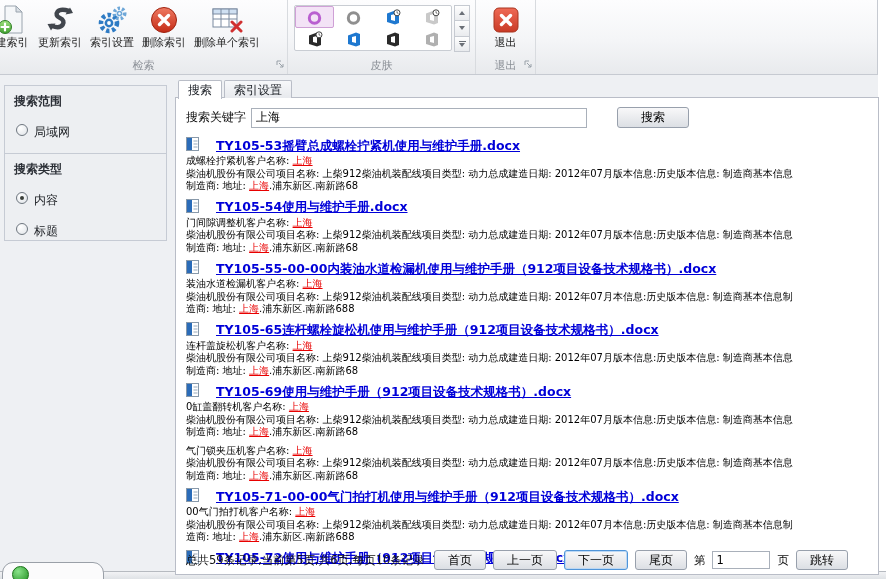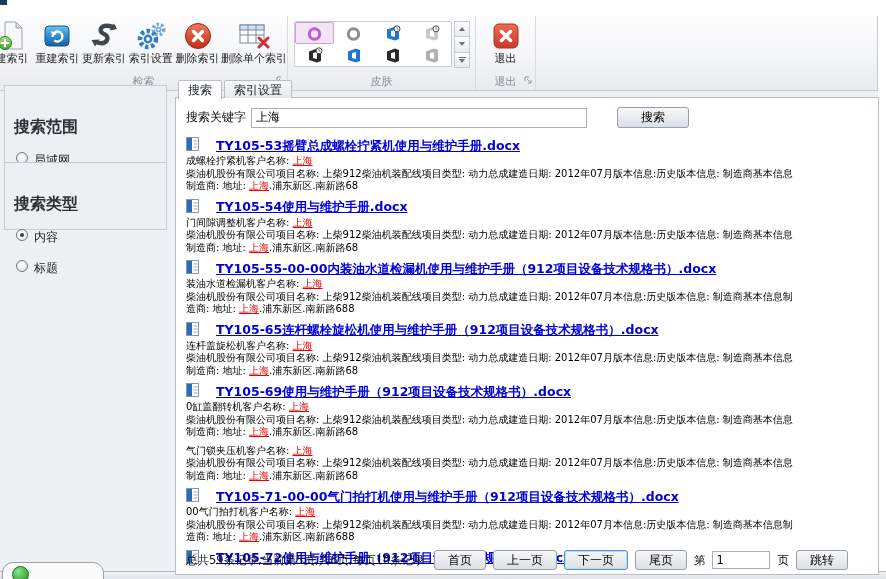--- a/index.html
+++ b/index.html
@@ -1,21 +1,21 @@
 <!DOCTYPE html>
 <html><head>
 <meta charset="utf-8">
 <style>
   * { box-sizing: border-box; margin: 0; padding: 0; }
   html,body { width:886px; height:579px; }
   body { position:relative; overflow:hidden; background:#fff;
          font-family:"DejaVu Sans","Liberation Sans",sans-serif; }
 
   
-  .ribbon { position:absolute; left:0; top:16px; width:878px; height:75px;
+  .ribbon { position:absolute; left:0; top:0; width:878px; height:75px;
     background:linear-gradient(#fdfdfe,#f4f5f7 55%,#e8eaed);
     border-bottom:1px solid #c6cad1; border-right:1px solid #c6cad1;
     display:flex; overflow:hidden; }
   .rgroup { position:relative; height:100%; border-right:1px solid #d8dbdf; }
   .rgroup .caption { position:absolute; bottom:1px; left:0; right:0;
     text-align:center; font-size:11px; color:#8b9097; }
   .launcher { position:absolute; bottom:2px; right:3px; }
   .rg-search { width:288px; }
   .rg-skin { width:188px; }
   .rg-exit { width:60px; }
@@ -46,23 +46,23 @@
   .statusbar { position:absolute; left:0; top:571px; width:886px; height:8px;
     background:linear-gradient(#f2f3f5,#dfe2e6); border-top:1px solid #b6bac0; }
   .corner-frag { position:absolute; left:0; top:0; width:7px; height:5px; background:#1c3a57; }
   .balloon { position:absolute; left:2px; top:562px; width:102px; height:22px;
     background:#fbfbfc; border:1px solid #9aa0a8; border-radius:11px 11px 0 0; z-index:6; }
   .balloon .orb { position:absolute; left:9px; top:3px; width:17px; height:17px; border-radius:50%;
     background:radial-gradient(circle at 35% 30%,#8ae38a,#1f8f1f); border:1px solid #157015; }
 
   
   .gbox { position:absolute; left:4px; width:163px; border:1px solid #c6cbd4; background:#edeff2; }
-  .gbox .gtitle { font-size:16px; font-weight:bold; color:#2b2f36; padding:7px 0 0 9px;margin-top:24px; }
+  .gbox .gtitle { font-size:12px; font-weight:bold; color:#2b2f36; padding:7px 0 0 9px; }
   #scope-box { top:85px; height:79px; }
-  #type-box  { top:162px; height:68px; }
+  #type-box  { top:153px; height:88px; }
   .optrow { display:flex; gap:6px; margin:14px 0 0 11px; }
   .radio { width:12px; height:12px; border:1px solid #6f7780; border-radius:50%;
     background:radial-gradient(circle at 35% 30%,#fff,#dfe3e8); position:relative; }
   .radio.sel::after { content:""; position:absolute; left:3px; top:3px; width:4px; height:4px;
     border-radius:50%; background:#3a3f3a; }
   .optrow .olabel { font-size:12px; color:#1a1d22; }
 
   
   .tabs { position:absolute; left:178px; top:80px; display:flex; gap:2px; z-index:3; }
   .tab { height:18px; padding:1px 9px 0 9px; font-size:12px; color:#22262c;
@@ -119,37 +119,20 @@
               <path d="M19 1 l6 6 h-6 z" fill="#d9dfe5" stroke="#9aa4ae"></path>
               <circle cx="8" cy="22" r="6.5" fill="url(#g1)" stroke="#2e7f25"></circle>
               <path d="M8 18.5 V25.5 M4.5 22 H11.5" stroke="#fff" stroke-width="2.2" stroke-linecap="round"></path>
             </svg>
           </span>
           <span class="rlabel">建索引</span>
         </div>
         <div class="rbtn">
           <span class="ricon">
             <svg width="30" height="30">
-              <defs>
-                <linearGradient id="g2" x1="0" y1="0" x2="0" y2="1">
-                  <stop offset="0" stop-color="#6fc4ec"></stop>
-                  <stop offset="0.5" stop-color="#2f8fd0"></stop>
-                  <stop offset="1" stop-color="#1b5f9a"></stop>
-                </linearGradient>
-              </defs>
-              <rect x="3" y="5" width="24" height="20" rx="4" fill="url(#g2)" stroke="#175687"></rect>
-              <path d="M10.5 16 a5 5 0 1 1 1.8 3.4" fill="none" stroke="#fff" stroke-width="2.4"></path>
-              <path d="M9 10 l1.6 5.4 4.2-2.6 z" fill="#fff"></path>
-            </svg>
-          </span>
-          <span class="rlabel">重建索引</span>
-        </div>
-        <div class="rbtn">
-          <span class="ricon">
-            <svg width="30" height="30">
               <path d="M24 6 C12 2 8 10 15 13 C22 16 18 25 7 21" fill="none" stroke="#41464d" stroke-width="4.5" stroke-linecap="round"></path>
               <path d="M28 8 L20.5 9.5 L25 2.5 Z" fill="#41464d"></path>
               <path d="M2.5 19 L10.5 18.5 L6 25.5 Z" fill="#41464d"></path>
             </svg>
           </span>
           <span class="rlabel">更新索引</span>
         </div>
         <div class="rbtn">
           <span class="ricon">
             <svg width="30" height="30">

